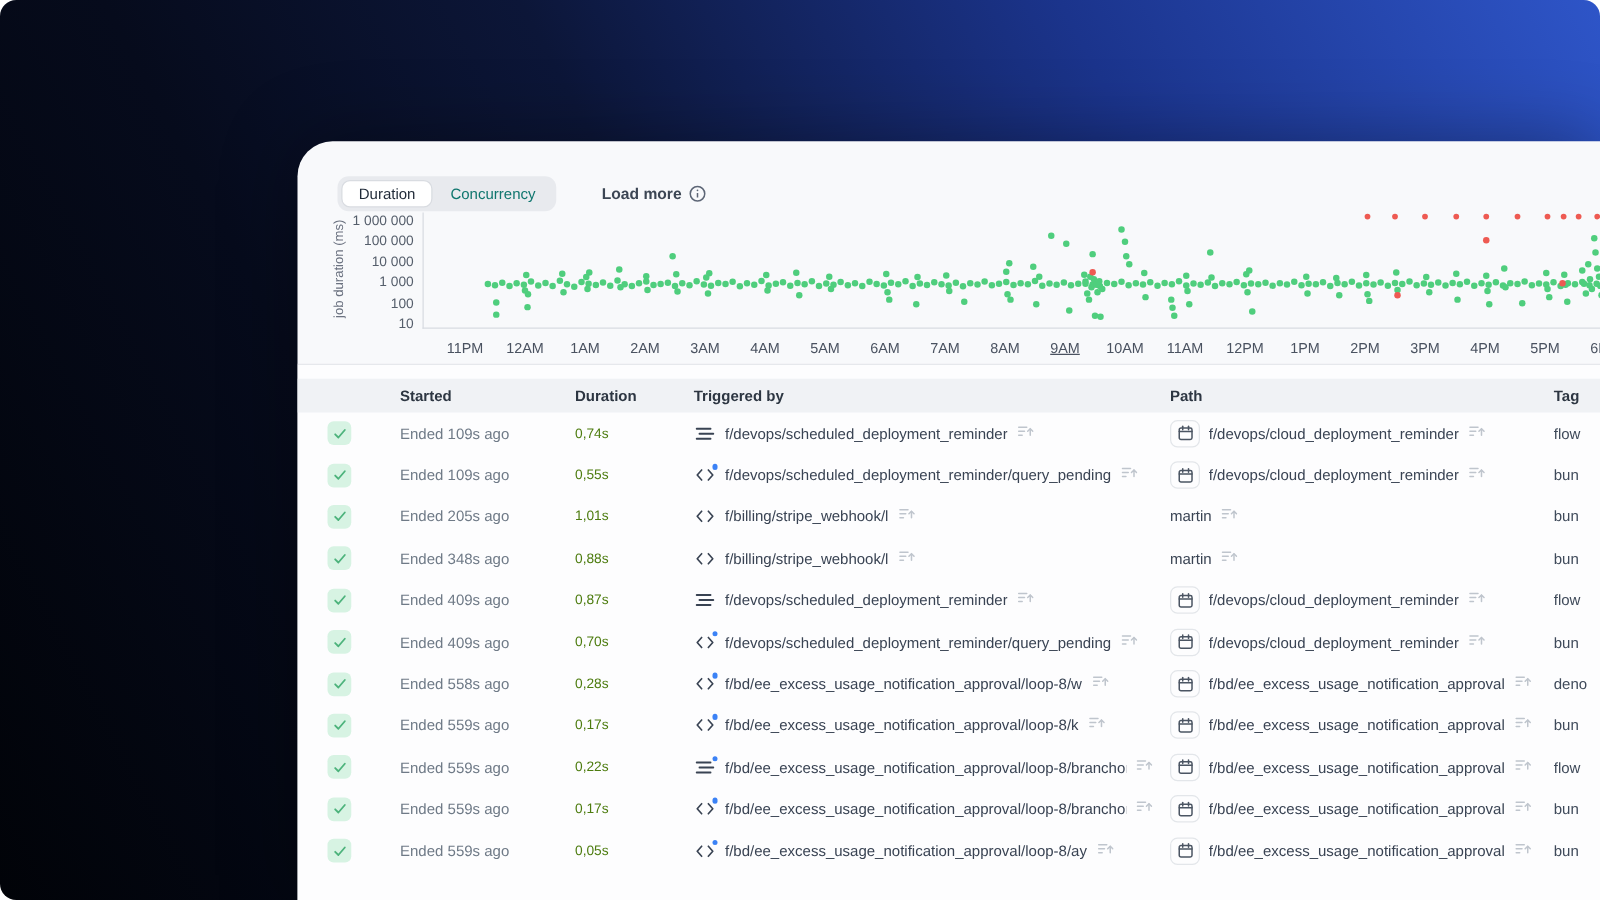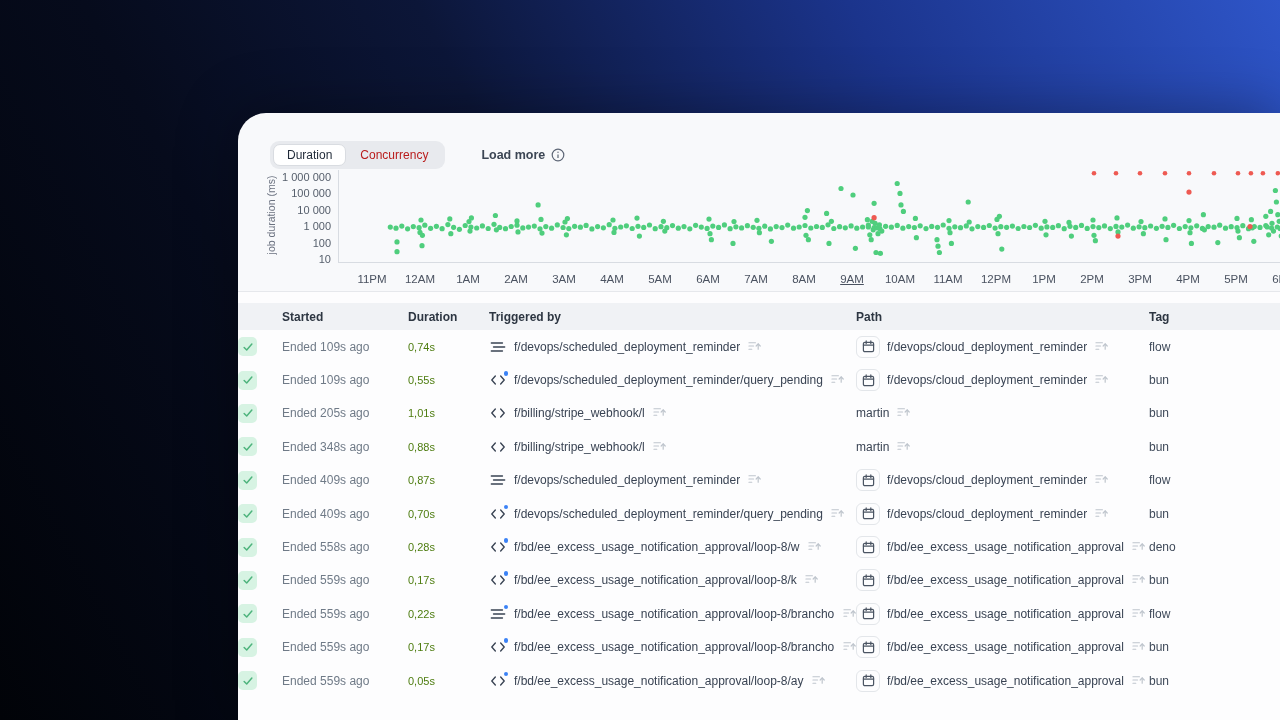--- a/index.html
+++ b/index.html
@@ -1,52 +1,53 @@
 <!DOCTYPE html>
 <html><head>
 <meta charset="utf-8">
 <style>
   * { margin:0; padding:0; box-sizing:border-box; }
   html,body { width:1280px; height:720px; overflow:hidden; }
   body { font-family:"Liberation Sans","DejaVu Sans",sans-serif; }
 
   .stage { position:absolute; inset:0; width:1280px; height:720px;
     background:linear-gradient(62deg,#010308 0%,#060b1c 28%,#0c1638 48%,#1b348c 74%,#2e55c8 100%);
+    border-radius:13px;
   }
 
   .card { position:absolute; left:238px; top:113px; width:1042px; height:607px;
     background:#f8f9fb; border-top-left-radius:28px; overflow:hidden;
     box-shadow:0 0 60px rgba(0,0,0,.35);
   }
 
   
   .toolbar { position:absolute; left:32px; top:29px; height:26px; display:flex; align-items:center; }
   .tab-group { display:flex; background:#e8eaee; border-radius:9px; padding:3px; }
-  .tab { border:none; background:transparent; font-family:inherit; font-size:12px; color:#b91c1c;
+  .tab { border:none; background:transparent; font-family:inherit; font-size:12px; color:#0f766e;
     padding:4px 14px; border-radius:7px; cursor:pointer; line-height:14px; }
   .tab.active { background:#ffffff; color:#1f2937; border:1px solid #d9dce1; padding:3px 13px; font-weight:500; }
   .load-more { display:flex; align-items:flex-end; gap:6px; margin-left:36px; cursor:pointer; }
   .load-more span { font-size:12.5px; font-weight:600; color:#3c4654; }
 
   
   .ylabel { position:absolute; left:-22px; top:96px; width:110px; text-align:center;
     font-size:10.5px; color:#6b7280; transform:rotate(-90deg); }
   .yticks { position:absolute; left:0; top:57px; width:93px; height:93px; }
   .yticks span { position:absolute; right:0; transform:translateY(-50%); font-size:11px; color:#555e6b; }
   .plot { position:absolute; left:100px; top:57px; width:942px; height:93px;
     border-left:1px solid #d8dce2; border-bottom:1px solid #d8dce2; }
   .xlabels { position:absolute; left:100px; top:160px; width:942px; height:16px; overflow:hidden; }
   .xlabels span { position:absolute; transform:translateX(-50%); font-size:11.5px; color:#4a5260; white-space:nowrap; }
 
   .divider { position:absolute; left:0; top:178px; width:100%; height:1px; background:#e6e8ec; }
 
   
   .table { position:absolute; left:0; top:179px; right:0; bottom:0; background:#fdfdfe; }
   .trow { display:grid; grid-template-columns:44px 126px 81px 367px 293px 1fr;
-    align-items:center; }
+    padding-left:24px; align-items:center;gap:14px; }
   .thead { height:27px; margin-top:11px; background:#f0f2f5; }
   .thead span { font-size:12px; font-weight:700; color:#2d3642; }
   .tbody .trow { height:33.4px; cursor:pointer; }
   .cell-started { font-size:12px; color:#6f7a87; }
   .cell-duration { font-size:11px; color:#4d7c0f; }
   .cell-path, .cell-trigger { display:flex; align-items:center; gap:7px; min-width:0; }
   .cell-path .ptext, .cell-trigger .ttext { font-size:12px; color:#394353; white-space:nowrap; overflow:hidden; }
   .cell-tag { font-size:12px; color:#3f4a5a; }
 
   .badge { width:19px; height:19px; border-radius:5px; background:#d7f3e3;

